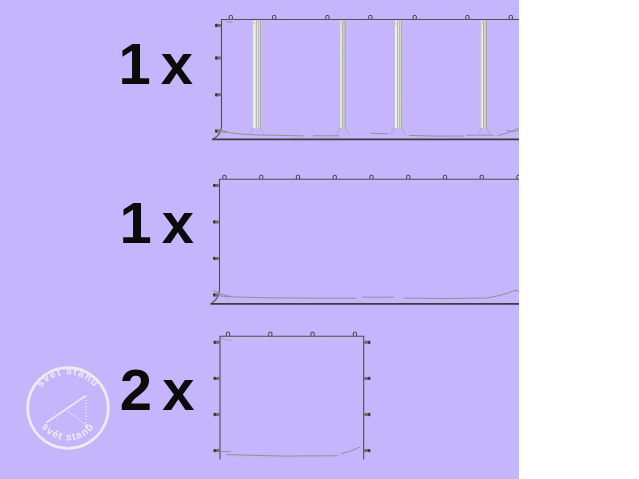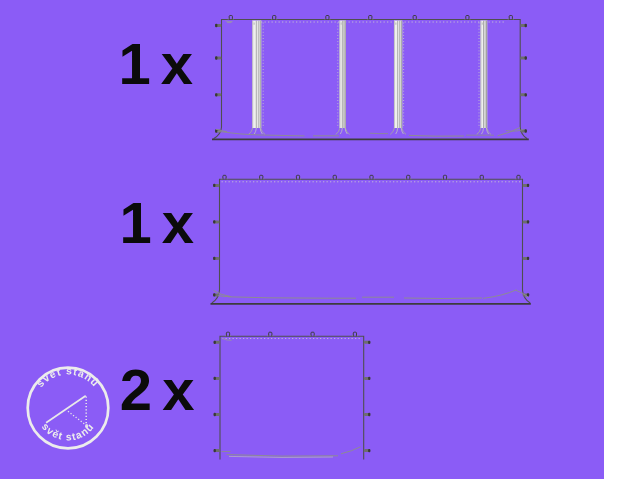--- a/index.html
+++ b/index.html
@@ -1,14 +1,14 @@
 <!DOCTYPE html>
 <html><head><meta charset="utf-8"><style>
 html,body{margin:0;padding:0;background:#fff;}
-.wrap{position:relative;width:604px;height:479px;background:#8b5cf6;overflow:hidden;}
+.wrap{position:relative;width:519px;height:479px;background:#c4b5fd;overflow:hidden;}
 svg{position:absolute;left:0;top:0;}
 text{font-family:"Liberation Sans",sans-serif;}
 </style></head><body>
 <div class="wrap">
 <svg width="639" height="479" viewBox="0 0 639 479">
 
 <g filter="url(#soft)">
 <defs>
           <filter id="soft" x="-10%" y="-10%" width="120%" height="120%">
             <feGaussianBlur stdDeviation="0.65"></feGaussianBlur>

